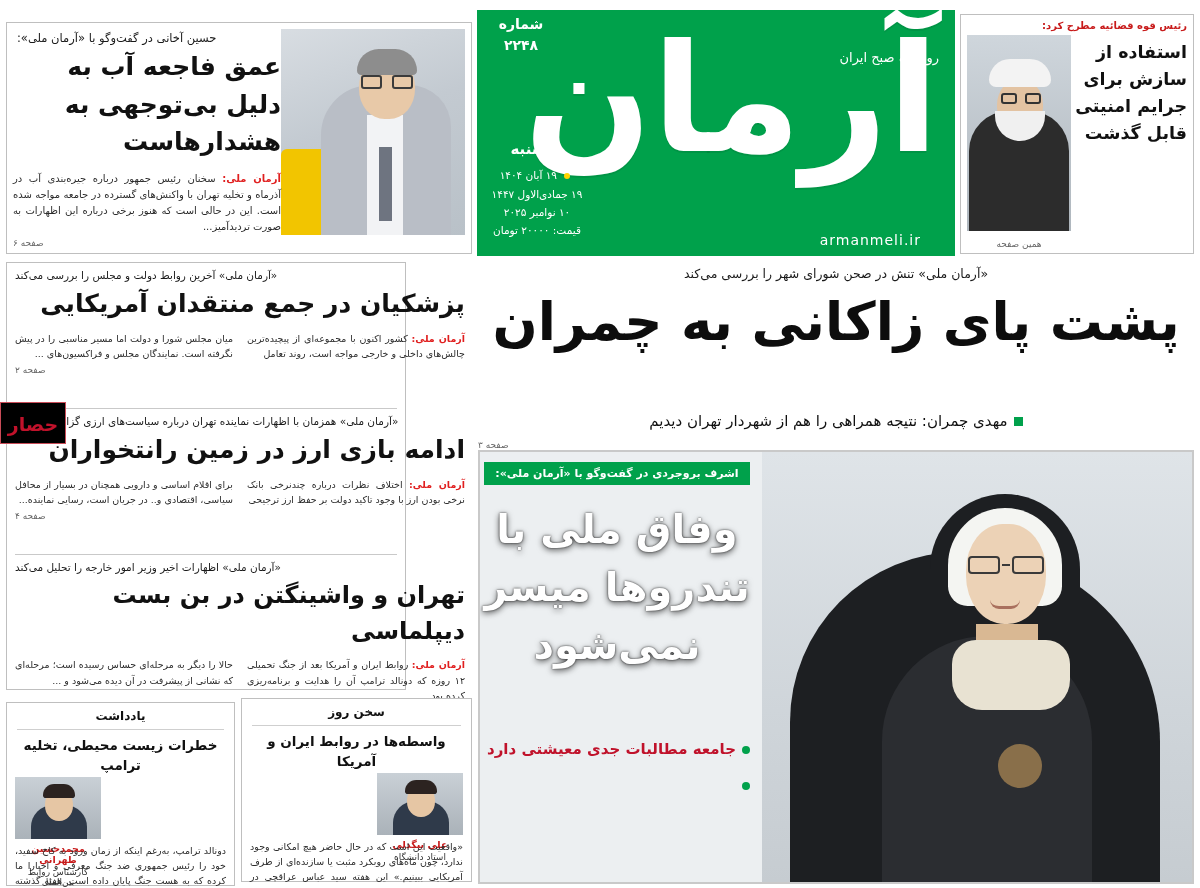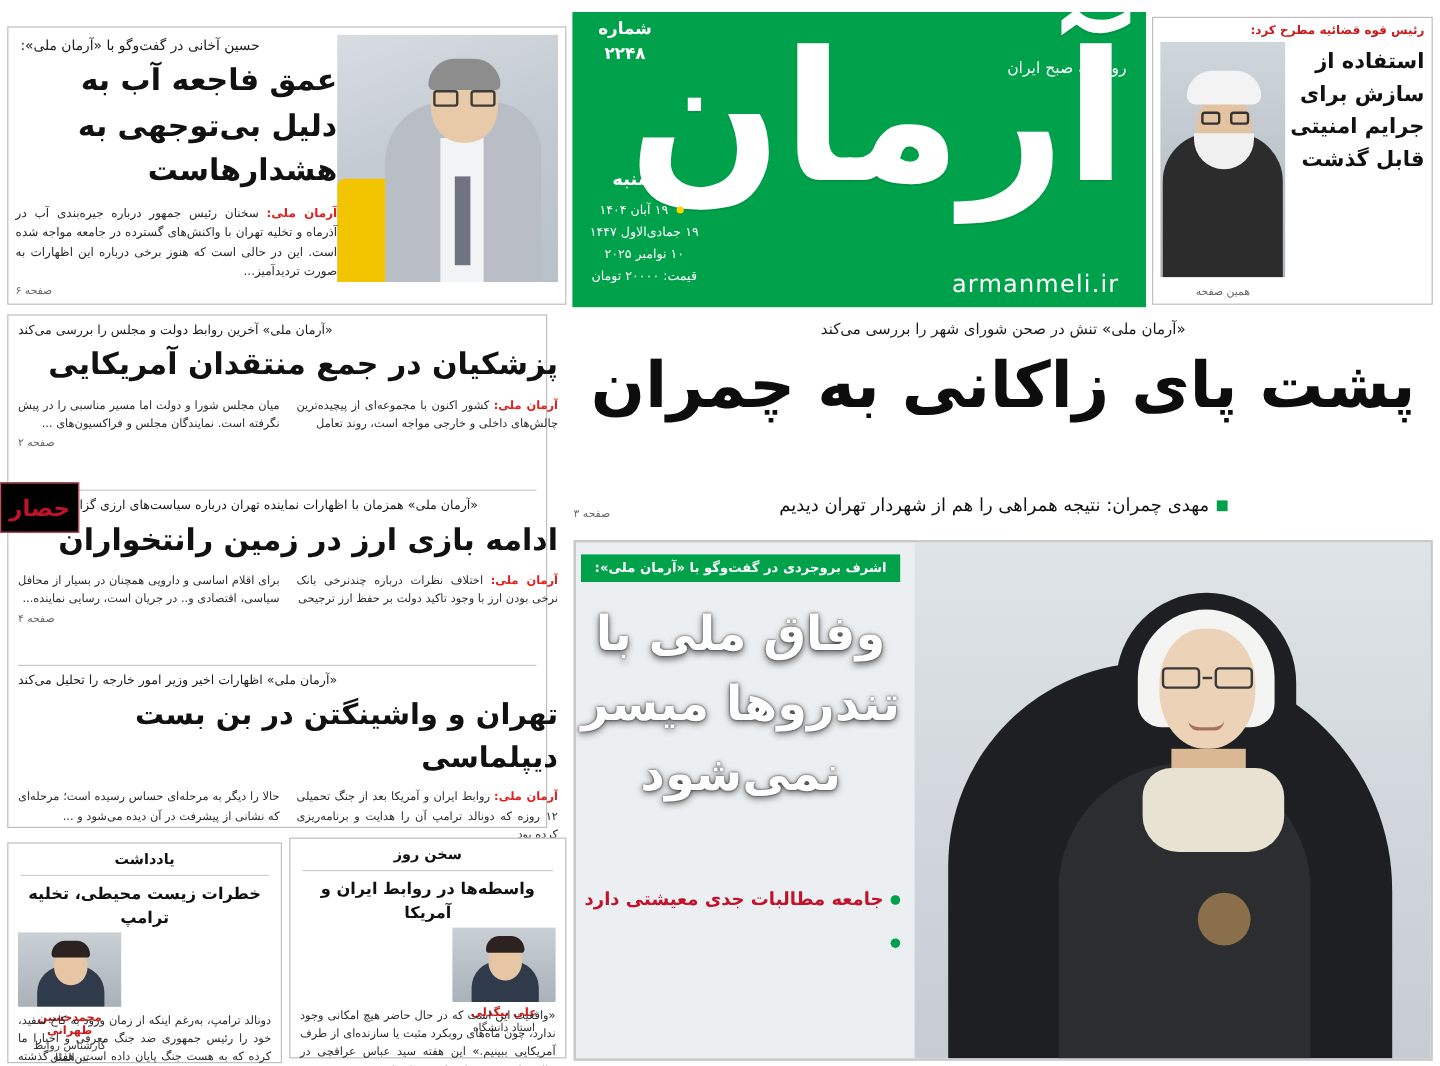--- a/index.html
+++ b/index.html
@@ -63,21 +63,21 @@
   }
   #logo-wrap { position:absolute; right:6px; top:2px; width:330px; height:244px; }
   #logo-text {
     position:absolute; right:10px; top:-6px;
     font-size:150px; font-weight:bold; color:#ffffff;
     font-family:"DejaVu Sans", sans-serif; letter-spacing:-4px;
     line-height:1.25; white-space:nowrap;
     text-shadow:0 2px 0 rgba(0,0,0,.08);
   }
   #logo-site {
-    position:absolute; right:16px; bottom:8px; color:#fff; font-size:20px;
+    position:absolute; right:28px; bottom:8px; color:#fff; font-size:14px;
     direction:ltr; letter-spacing:1px;
   }
   #mh-sub { position:absolute; right:16px; top:40px; color:#fff; font-size:13px; }
   #issue-badge {
     position:absolute; left:6px; top:4px; width:76px; color:#fff;
     text-align:center; font-size:14px; line-height:1.5; font-weight:bold;
   }
   #date-block {
     position:absolute; left:0; top:126px; width:120px; color:#fff;
     text-align:center; font-size:10.5px; line-height:1.75;
@@ -116,24 +116,24 @@
   }
   #main-headline {
     left:478px; top:288px; width:716px; text-align:center;
     font-size:53px; font-weight:bold; color:#0d0d0d; line-height:1.3;
   }
   #main-sub {
     left:478px; top:412px; width:716px; text-align:center;
     font-size:15px; color:#111;
   }
   #main-sub .sq { display:inline-block; width:9px; height:9px; background:#00a14b; margin-left:6px; }
-  #main-ref { left:478px; top:424px; width:716px; text-align:left; font-size:9px; color:#666; }
-
-  
-  #lc { left:6px; top:262px; width:450px; height:428px; border:1px solid #bfbfbf; background:#fff; }
+  #main-ref { left:478px; top:440px; width:716px; text-align:left; font-size:9px; color:#666; }
+
+  
+  #lc { left:6px; top:262px; width:400px; height:428px; border:1px solid #bfbfbf; background:#fff; }
   .lc-story { position:absolute; left:8px; width:450px; }
   .lc-kicker { font-size:10.5px; color:#1a1a1a; text-align:left; }
   .lc-head { font-weight:bold; color:#111; text-align:right; }
   .lc-cols { display:flex; gap:14px; margin-top:8px; direction:rtl; }
   .lc-cols > div { flex:1; font-size:9.5px; line-height:1.65; color:#2b2b2b; text-align:justify; }
 
   #hesar-stamp {
     position:absolute; left:0; top:402px; width:66px; height:42px;
     background:#000000; border:1px solid #c94c58; overflow:hidden;
   }

